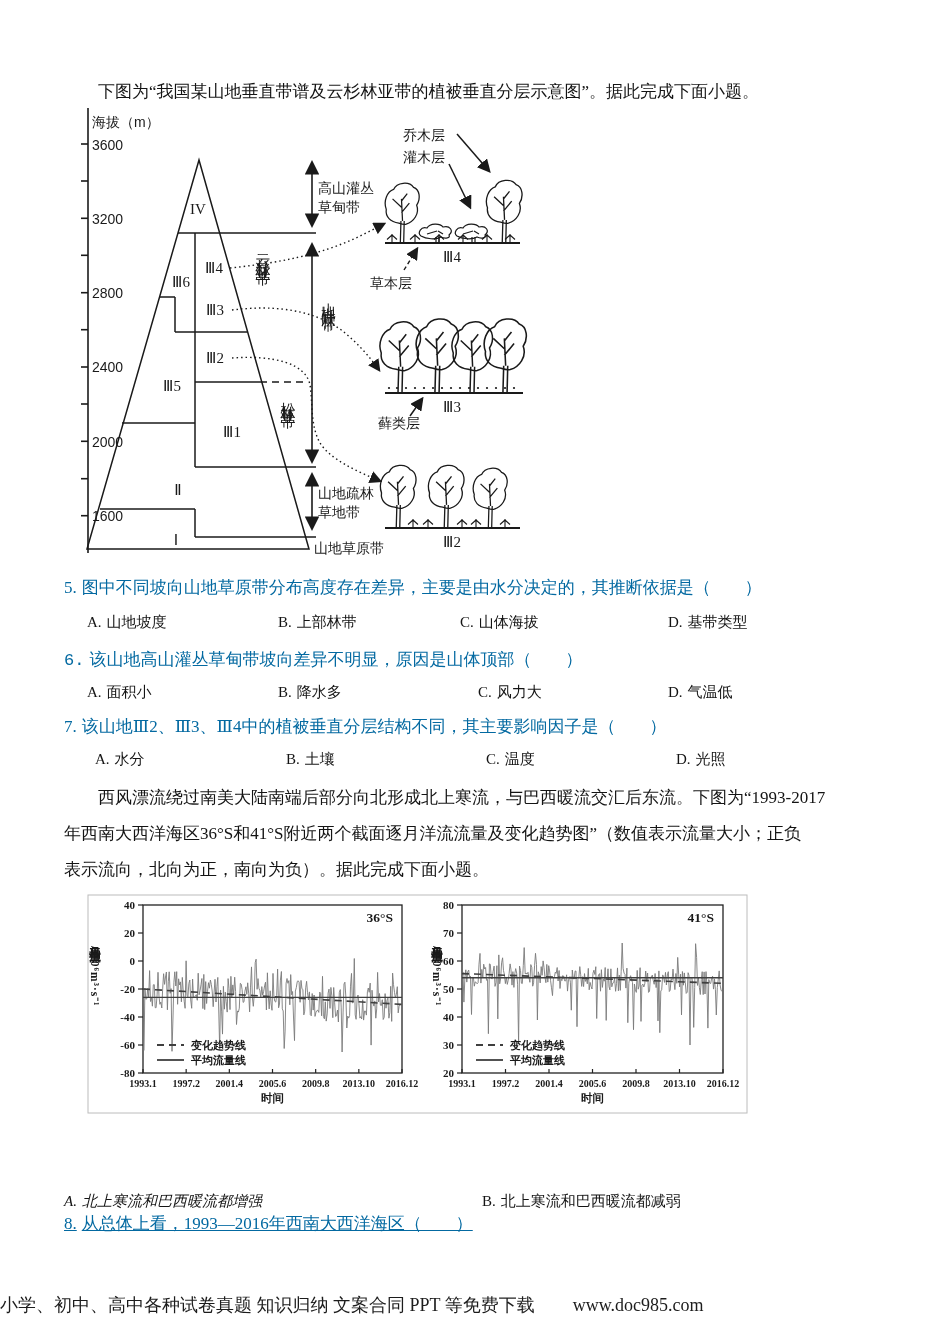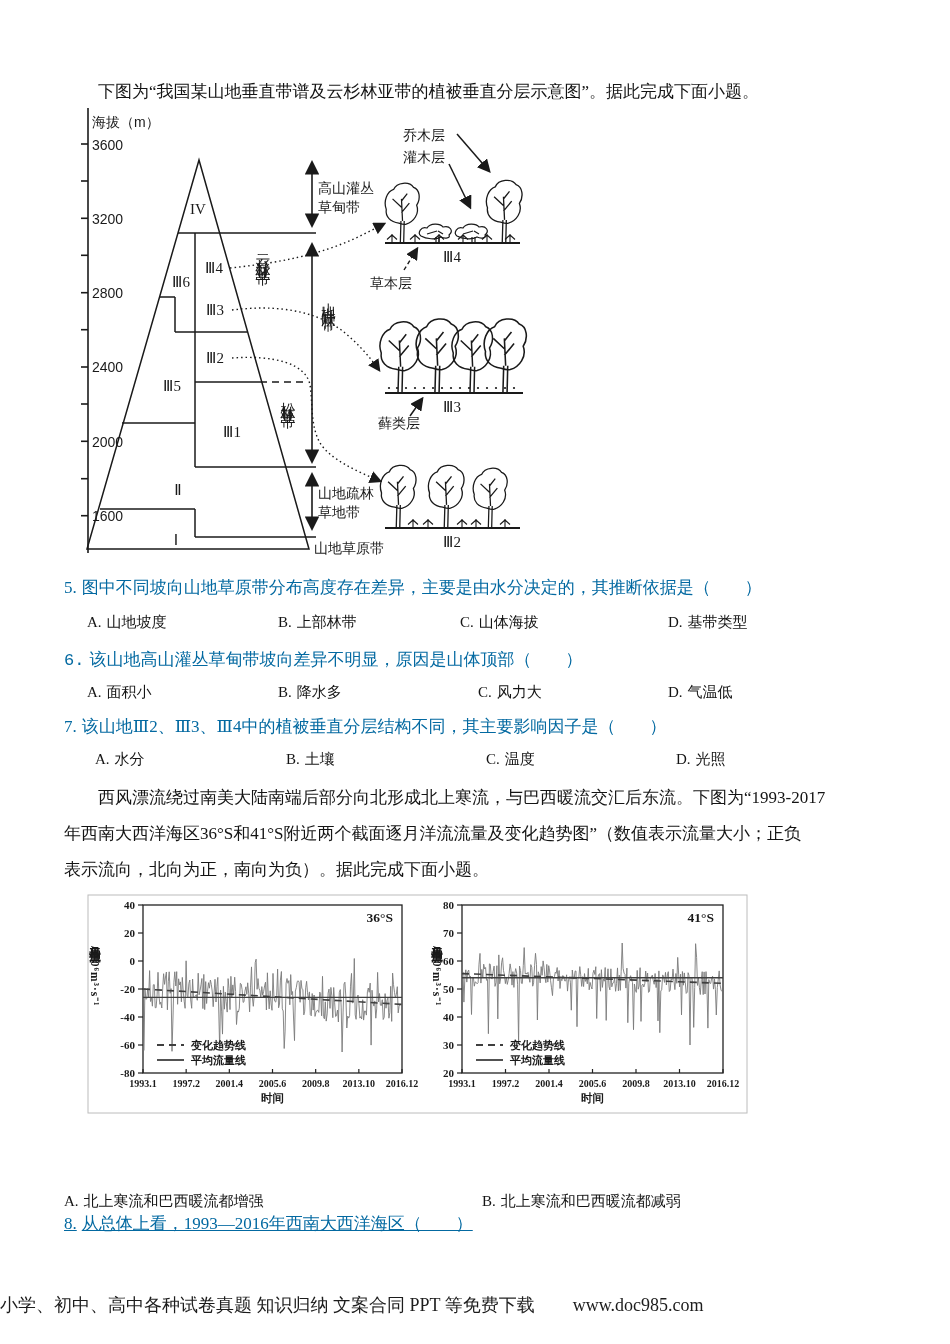--- a/index.html
+++ b/index.html
@@ -315,21 +315,21 @@
         </g>
     </svg>
     <div class="chart-ylab abs" style="left:2px;top:44px;height:120px;">月平均流量 / 10⁶m³·s⁻¹</div>
     <div class="chart-ylab abs" style="left:344px;top:44px;height:120px;">月平均流量 / 10⁶m³·s⁻¹</div>
   </div>
 
   <div class="abs q-line" style="left:64px;top:1212px;text-decoration:underline;">
     <span class="q-num">8.</span><span>从总体上看，1993—2016年西南大西洋海区（　　）</span>
   </div>
   <div class="abs" style="left:0;top:1192px;height:26px;width:950px;">
-    <span class="opt" style="left:64px;"><span class="k">A.</span><span>北上寒流和巴西暖流都增强</span></span>
+    <span class="opt" style="left:64px;font-style:italic;"><span class="k">A.</span><span>北上寒流和巴西暖流都增强</span></span>
     <span class="opt" style="left:482px;"><span class="k">B.</span><span>北上寒流和巴西暖流都减弱</span></span>
   </div>
 
   <div class="footer">
     <span>小学、初中、高中各种试卷真题  知识归纳  文案合同  PPT 等免费下载</span><span class="site">www.doc985.com</span>
   </div>
 
 </div>
 
 </body></html>

